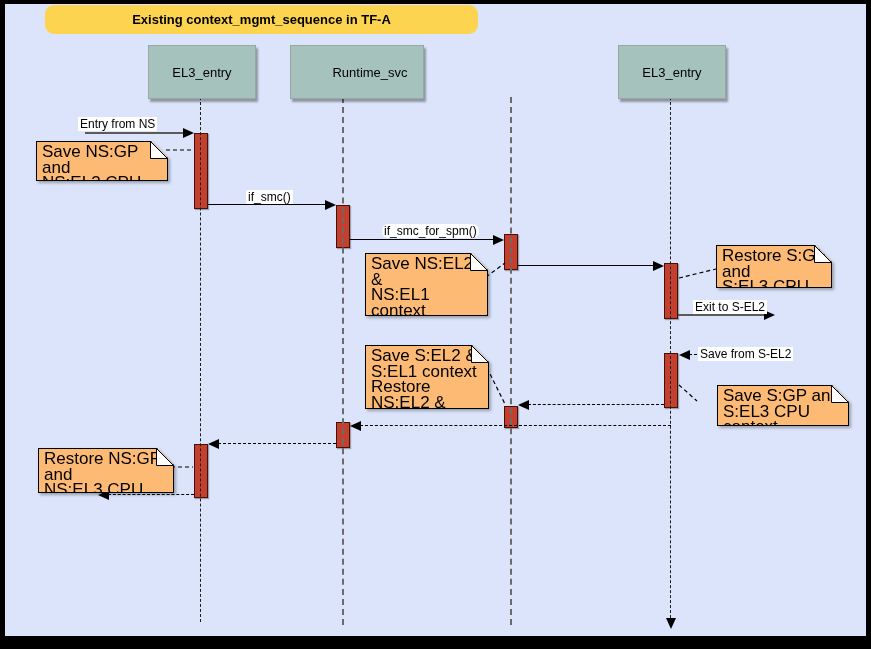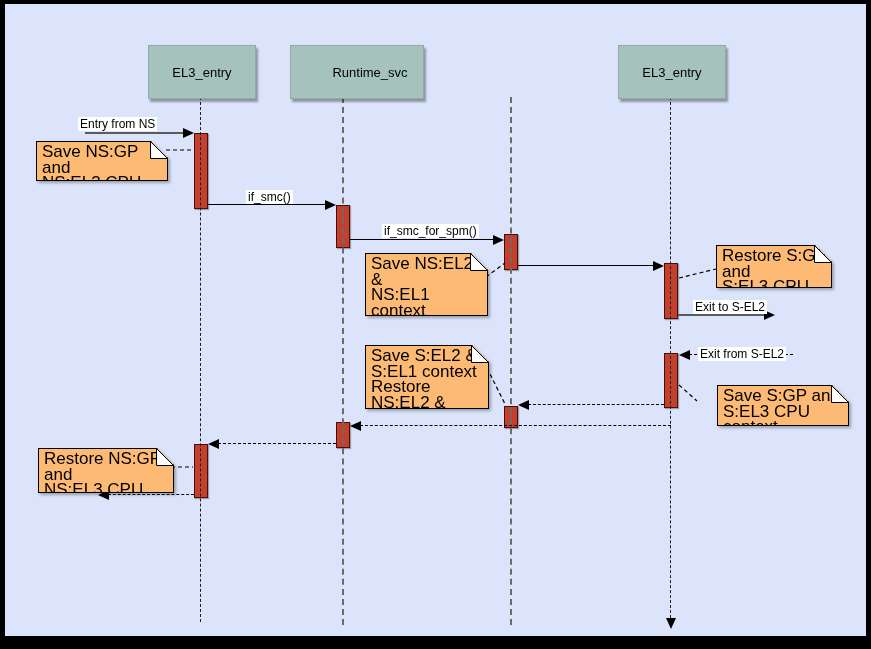--- a/index.html
+++ b/index.html
@@ -85,32 +85,32 @@
   <div class="msg-line gray" style="left:80px;top:128px;width:100px;"></div>
   <div class="arrow right" style="left:178px;top:124px;"></div>
   <div class="msg-label" style="left:73px;top:113px;">Entry from NS</div>
 
   <div class="msg-line" style="left:203px;top:200px;width:118px;"></div>
   <div class="arrow right" style="left:320px;top:196px;"></div>
   <div class="msg-label" style="left:241px;top:186px;">if_smc()</div>
 
   <div class="msg-line" style="left:345px;top:235px;width:144px;"></div>
   <div class="arrow right" style="left:488px;top:231px;"></div>
-  <div class="msg-label" style="left:377px;top:220px;">if_smc_for_spm()</div>
+  <div class="msg-label" style="left:377px;top:220px;border-radius:6px;">if_smc_for_spm()</div>
 
   <div class="msg-line" style="left:513px;top:261px;width:136px;"></div>
   <div class="arrow right" style="left:648px;top:257px;"></div>
 
   <div class="msg-line gray" style="left:673px;top:310px;width:90px;"></div>
   <div class="arrow right" style="left:759px;top:306px;"></div>
   <div class="msg-label" style="left:688px;top:296px;">Exit to S-EL2</div>
 
   <div class="msg-line dashed" style="left:684px;top:350px;width:104px;"></div>
   <div class="arrow left" style="left:674px;top:346px;"></div>
-  <div class="msg-label" style="left:693px;top:343px;">Exit from S-EL2</div>
+  <div class="msg-label" style="left:693px;top:343px;">Save from S-EL2</div>
 
   <div class="msg-line dashed" style="left:523px;top:400px;width:136px;"></div>
   <div class="arrow left" style="left:513px;top:396px;"></div>
 
   <div class="msg-line dashed" style="left:355px;top:421px;width:311px;"></div>
   <div class="arrow left" style="left:345px;top:417px;"></div>
 
   <div class="msg-line dashed" style="left:213px;top:439px;width:118px;"></div>
   <div class="arrow left" style="left:203px;top:435px;"></div>
 
@@ -172,14 +172,15 @@
   <div class="actor" style="left:143px;">
       <span>EL3_entry</span>
     </div>
   <div class="actor" style="left:285px;padding-left:26px;">
       <span>Runtime_svc</span>
     </div>
   <div class="actor" style="left:613px;">
       <span>EL3_entry</span>
     </div>
 
+  <div class="title">Existing context_mgmt_sequence in TF-A</div>
 
 </div>
 
 </body></html>

